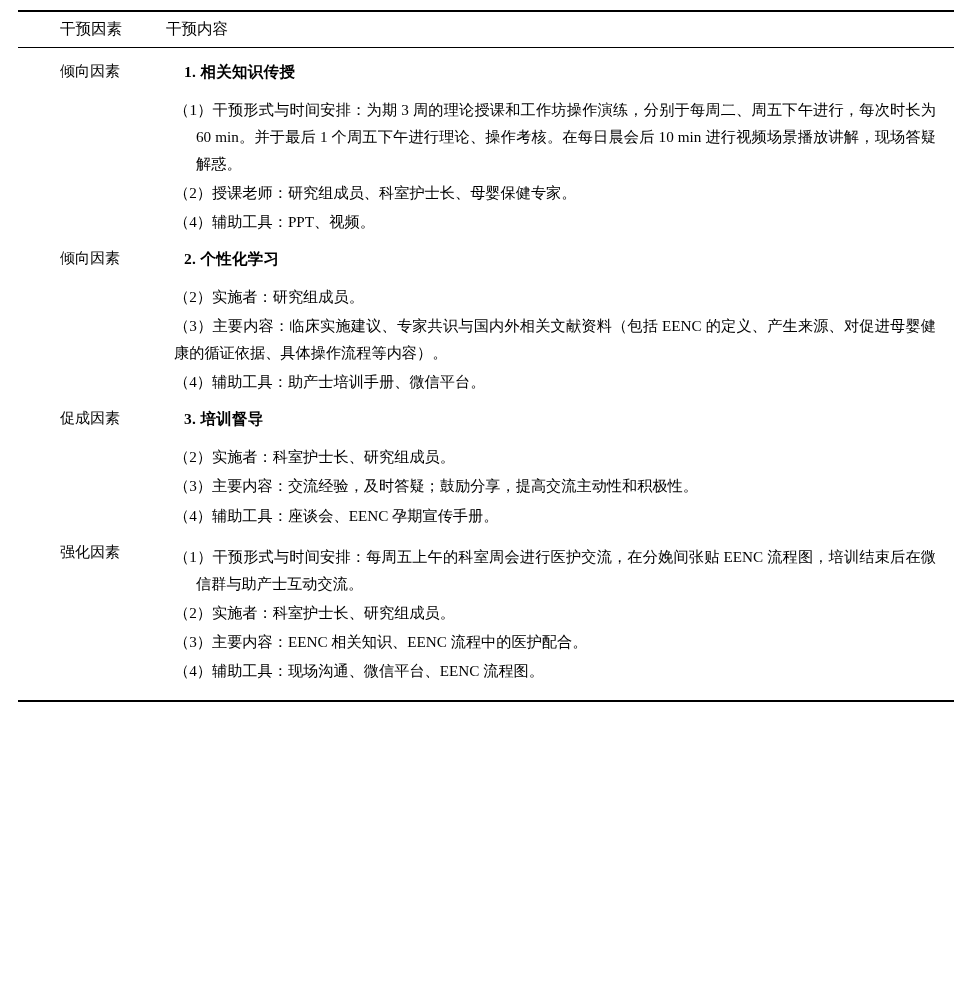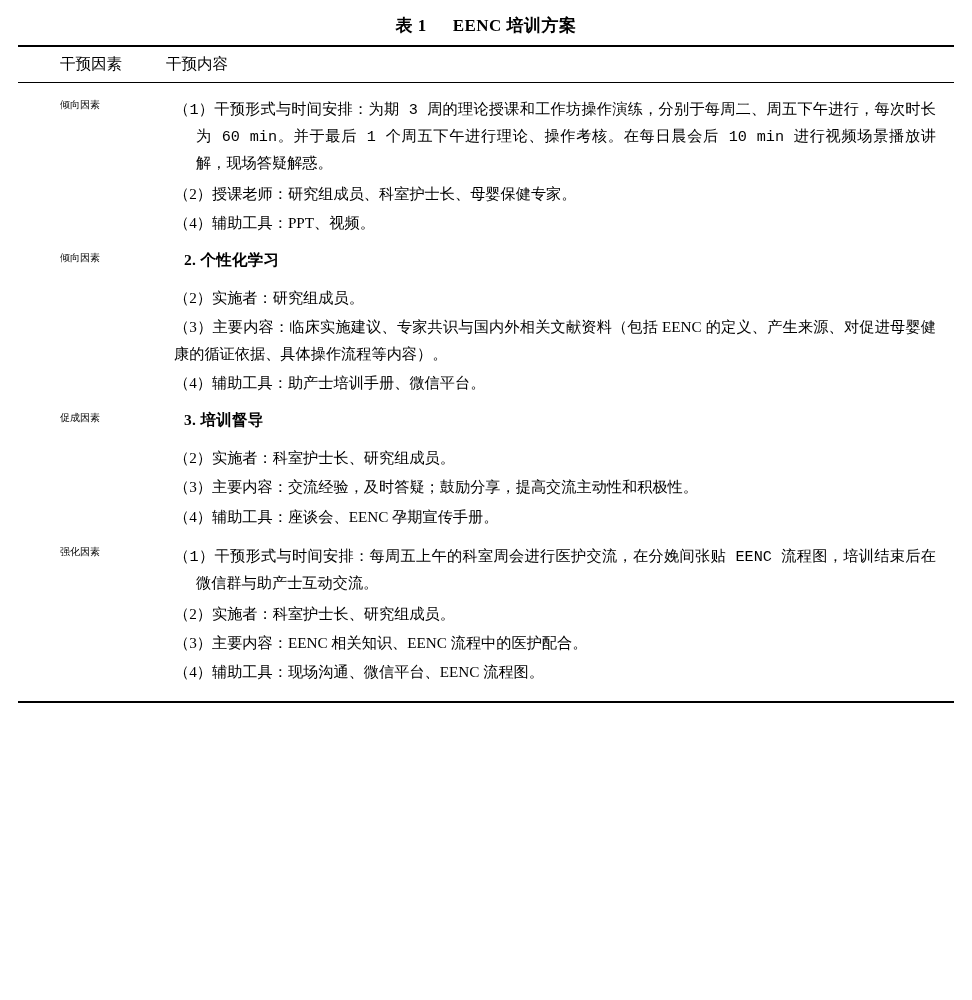--- a/index.html
+++ b/index.html
@@ -61,22 +61,23 @@
     padding-top: 12px;
   }
   .body-block.first {
     padding-top: 14px;
   }
   .factor-cell {
     width: 148px;
     flex: 0 0 148px;
     padding-left: 42px;
     box-sizing: border-box;
-    font-size: 10px;
+    font-size: 15px;
     line-height: 1.5;
+    font-family: Liberation Mono, monospace;
   }
   .content-cell {
     flex: 1 1 auto;
     padding-right: 18px;
     box-sizing: border-box;
   }
   .item-title {
     font-size: 15.5px;
     font-weight: bold;
     padding-left: 18px;
@@ -88,47 +89,44 @@
     line-height: 1.78;
     text-align: justify;
     text-justify: inter-ideograph;
     margin-bottom: 2px;
     padding-left: 8px;
     text-indent: 0;
   }
   .para.hang {
     padding-left: 30px;
     text-indent: -22px;
-    font-family: Liberation Mono, monospace;
   }
   .bottom-rule {
     margin-top: 14px;
   }
 </style>
 </head>
 <body>
 
 <div class="page">
 
-  <div class="table-caption">
-    <span class="caption-num">表 1</span><span>EENC 培训方案</span>
-  </div>
 
   <div class="rule-thick"></div>
 
   <div class="header-row">
     <div class="header-factor">干预因素</div>
     <div class="header-content">干预内容</div>
   </div>
 
   <div class="rule-thin"></div>
 
   <div class="body-block first">
     <div class="factor-cell">倾向因素</div>
     <div class="content-cell">
+      <div class="item-title">1. 相关知识传授</div>
       <div class="para hang">（1）干预形式与时间安排：为期 3 周的理论授课和工作坊操作演练，分别于每周二、周五下午进行，每次时长为 60 min。并于最后 1 个周五下午进行理论、操作考核。在每日晨会后 10 min 进行视频场景播放讲解，现场答疑解惑。</div>
       <div class="para">（2）授课老师：研究组成员、科室护士长、母婴保健专家。</div>
       <div class="para">（4）辅助工具：PPT、视频。</div>
     </div>
   </div>
 
   <div class="body-block">
     <div class="factor-cell">倾向因素</div>
     <div class="content-cell">
       <div class="item-title">2. 个性化学习</div>

